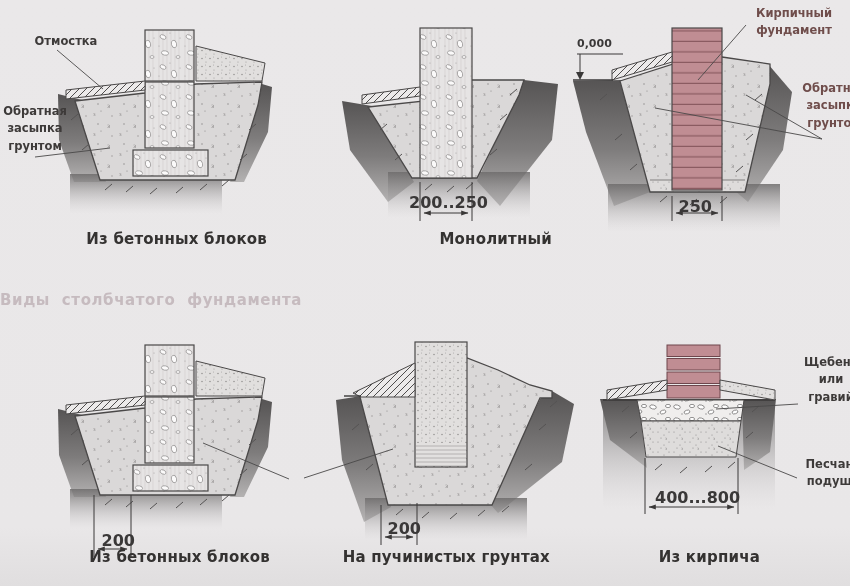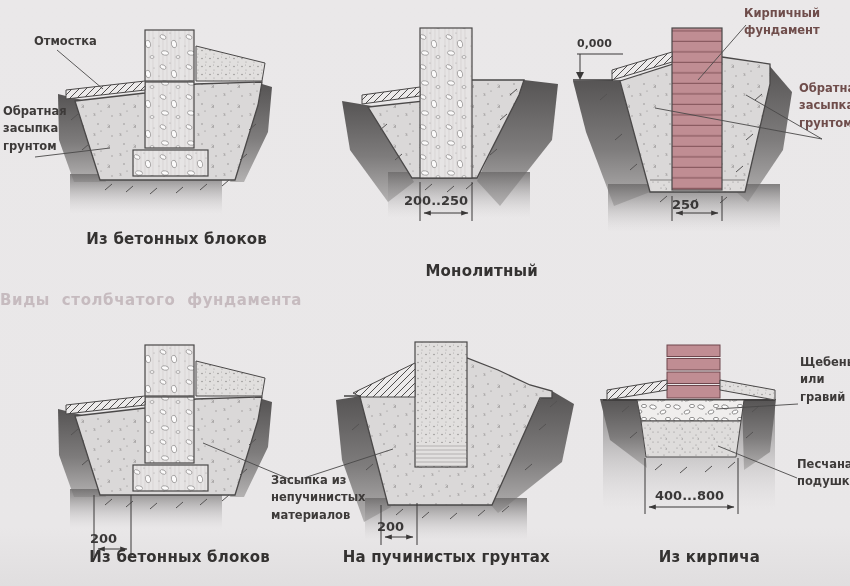--- a/index.html
+++ b/index.html
@@ -1,22 +1,22 @@
 <!DOCTYPE html>
 <html><head>
 <meta charset="utf-8">
 <style>
   html,body{margin:0;padding:0;}
   body{font-family:"DejaVu Sans","Liberation Sans",sans-serif;}
   #page{position:relative;width:850px;height:586px;background:linear-gradient(180deg,#eae8e9 0%,#e9e7e8 90%,#e0dedf 100%);overflow:hidden;}
   #art{position:absolute;left:0;top:0;}
-  .lbl{position:absolute;font-size:11.5px;line-height:1.5;font-weight:600;color:#3d3a39;}
+  .lbl{position:absolute;font-size:11.5px;line-height:1.5;font-weight:600;color:#3d3a39;text-align:center;}
   .lbl-maroon{color:#6f4d4b;}
   .cap{position:absolute;width:220px;text-align:right;font-size:15px;font-weight:700;color:#343231;letter-spacing:.2px;}
-  .dim{position:absolute;text-align:left;font-size:13px;font-weight:600;color:#3a3838;}
+  .dim{position:absolute;text-align:right;font-size:16px;font-weight:600;color:#3a3838;}
   .zero{position:absolute;font-size:11px;font-weight:600;color:#3a3838;}
   #title{position:absolute;left:0;width:850px;top:291px;text-align:left;font-size:15px;font-weight:700;color:#c6bbbf;letter-spacing:.6px;word-spacing:6px;}
 </style>
 </head>
 <body>
 
 <div id="page">
 
   <svg id="art" width="850" height="586" viewBox="0 0 850 586" style="font-family:'DejaVu Sans',sans-serif">
     <defs>
@@ -248,35 +248,34 @@
       <g stroke="#3a3838" stroke-width="1" fill="none">
         <line x1="645" y1="458" x2="645" y2="514"></line>
         <line x1="738" y1="458" x2="738" y2="514"></line>
         <line x1="649" y1="507" x2="734" y2="507" marker-start="url(#mA)" marker-end="url(#mA)"></line>
       </g>
     </g>
   </svg>
 
   <div id="title">Виды столбчатого фундамента</div>
 
-  <div class="lbl" style="left:34px;top:33px;width:80px;">Отмостка</div>
+  <div class="lbl" style="left:26px;top:33px;width:80px;">Отмостка</div>
   <div class="lbl" style="left:3px;top:103px;width:64px;">Обратная засыпка грунтом</div>
 
   <div class="lbl lbl-maroon" style="left:744px;top:5px;width:100px;">Кирпичный фундамент</div>
   <div class="lbl lbl-maroon" style="left:799px;top:80px;width:70px;">Обратная засыпка грунтом</div>
   <div class="zero" style="left:577px;top:37px;">0,000</div>
 
-  <div class="lbl" style="left:271px;top:472px;width:88px;">Засыпка из непучинистых материалов</div>
   <div class="lbl" style="left:800px;top:354px;width:62px;">Щебень или гравий</div>
   <div class="lbl" style="left:797px;top:456px;width:80px;">Песчаная подушка</div>
 
   <div class="dim" style="left:404px;top:193px;width:84px;">200..250</div>
   <div class="dim" style="left:672px;top:197px;width:40px;">250</div>
   <div class="dim" style="left:90px;top:531px;width:45px;">200</div>
   <div class="dim" style="left:377px;top:519px;width:44px;">200</div>
   <div class="dim" style="left:655px;top:488px;width:72px;">400...800</div>
 
   <div class="cap" style="left:47px;top:230px;">Из бетонных блоков</div>
-  <div class="cap" style="left:318px;top:230px;margin-top:32px;">Монолитный</div>
+  <div class="cap" style="left:332px;top:230px;">Монолитный</div>
   <div class="cap" style="left:50px;top:548px;">Из бетонных блоков</div>
   <div class="cap" style="left:540px;top:548px;">Из кирпича</div>
   <div class="cap" style="left:330px;top:548px;">На пучинистых грунтах</div>
 </div>
 
 </body></html>

